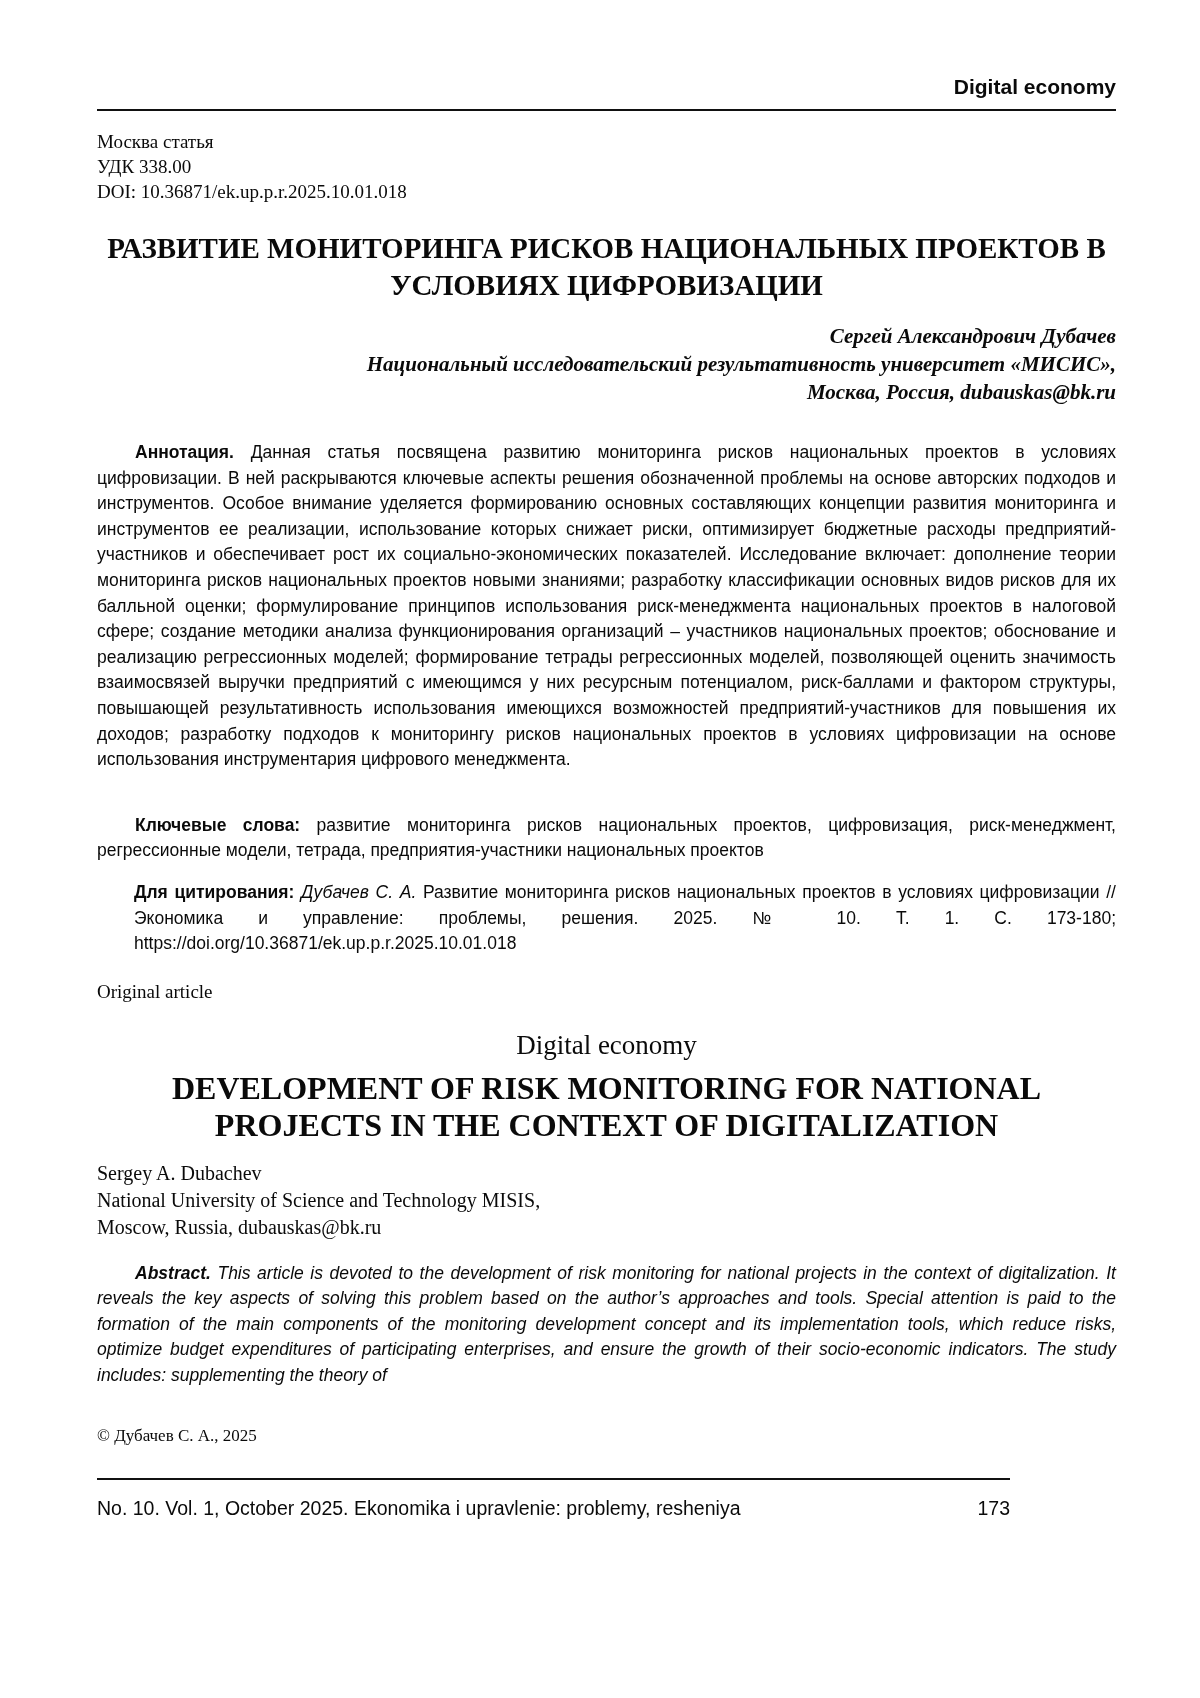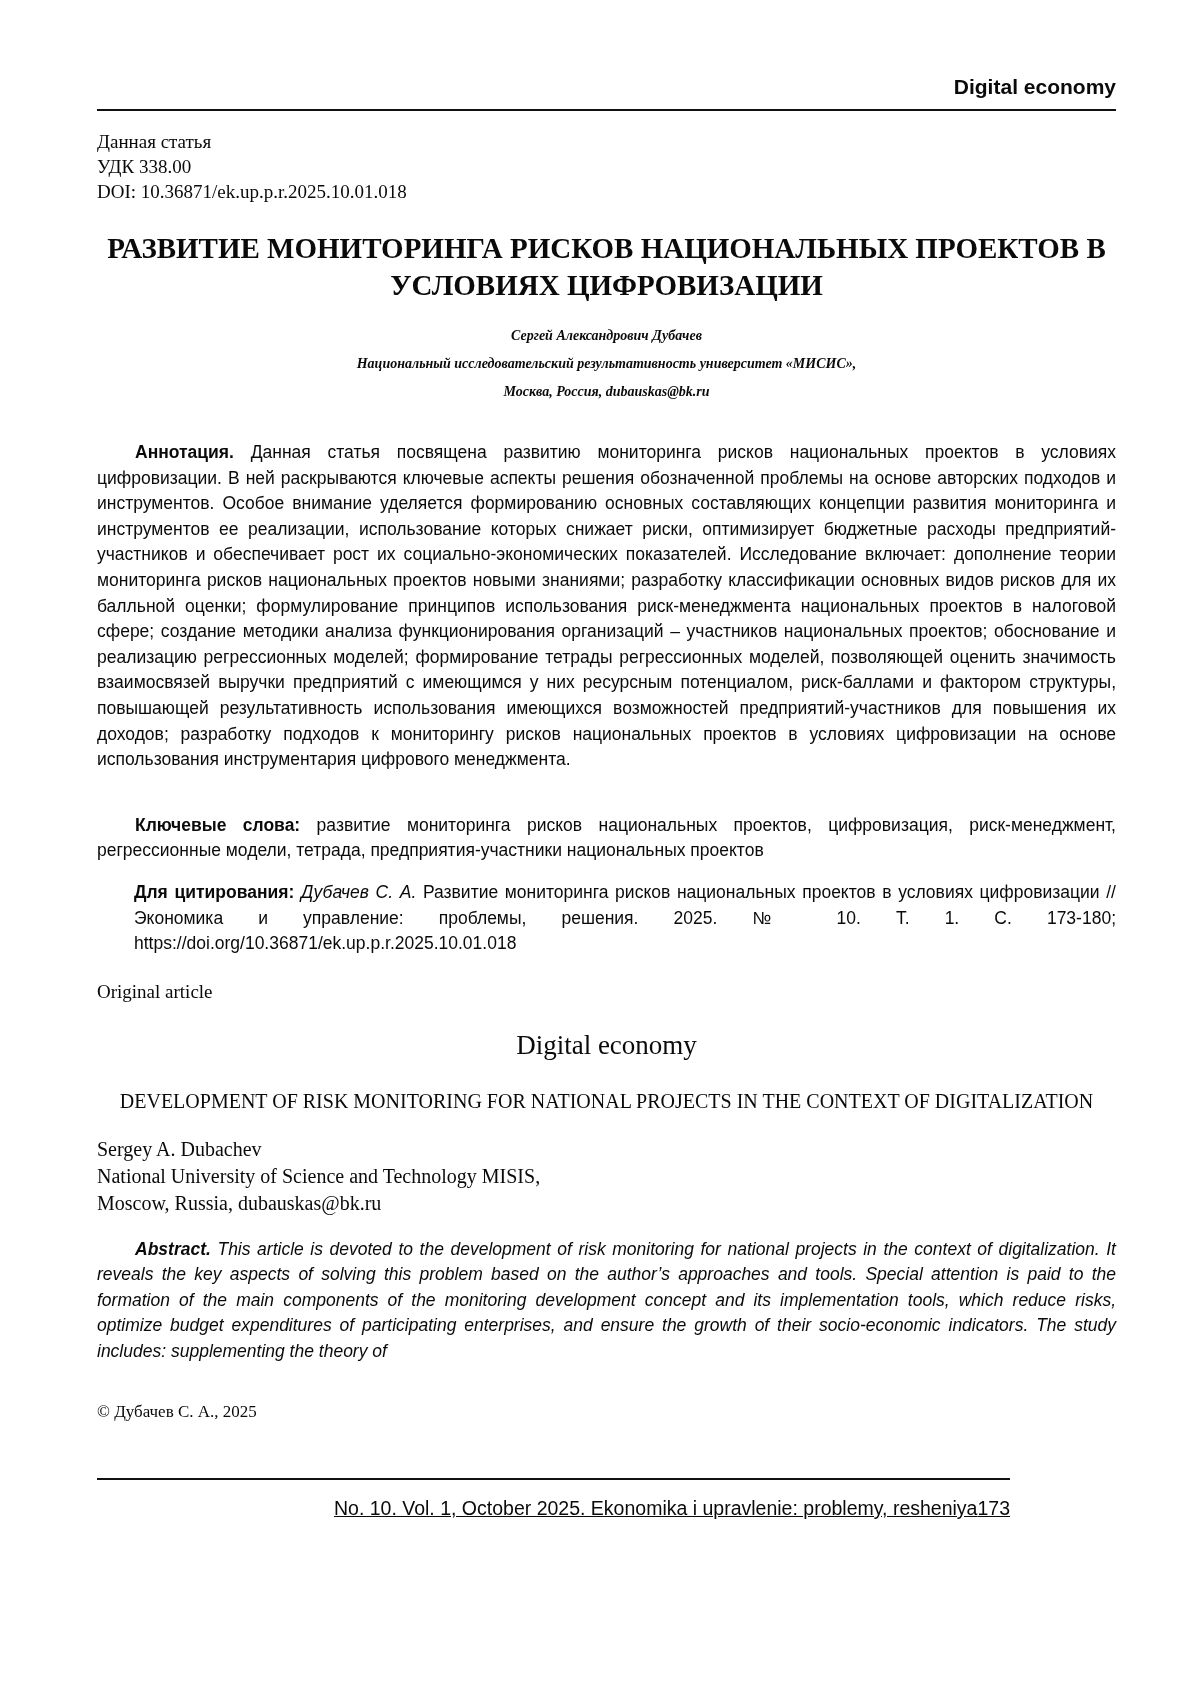--- a/index.html
+++ b/index.html
@@ -28,77 +28,77 @@
   .ru-title {
     margin-top:26px;
     text-align:center;
     font-weight:bold;
     font-size:29px;
     line-height:37px;
   }
 
   .ru-authors {
     margin-top:18px;
-    text-align:center;
+    text-align:right;
     font-weight:bold;
     font-style:italic;
-    font-size:14px;
+    font-size:21px;
     line-height:28px;
   }
 
   .sans { font-family:"Liberation Sans", sans-serif; }
   .body-p {
     font-size:17.5px;
     line-height:25.6px;
     text-align:justify;
     margin-top:40px;
   }
   .indent { text-indent:38px; }
   .ru-abstract { margin-top:34px; }
   .citation { margin-top:16px; margin-left:37px; }
 
   .orig-article { margin-top:22px; font-size:19px; line-height:25px; }
 
   .en-section { margin-top:26px; text-align:center; font-size:27px; line-height:31px; }
 
   .en-title {
-    margin-top:22px;
+    margin-top:9px;
     text-align:center;
-    font-weight:normal;
-    font-size:20px;
+    font-weight:bold;
+    font-size:32px;
     line-height:37px;
   }
 
   .en-authors { margin-top:16px; font-size:20px; line-height:27px; }
 
   .en-abstract { margin-top:20px; font-style:italic; }
   .en-abstract b { font-style:italic; }
 
   .copyright { margin-top:36px; font-size:17px; line-height:22px; }
 
   .footer {
     position:absolute;
     left:97px; right:190px; top:1478px;
     font-family:"Liberation Sans", sans-serif;
     font-size:19.5px;
     line-height:24px;
   }
   .footer-rule { border-top:2.5px solid #111; margin-bottom:16px; }
-  .footer-row { display:flex; justify-content:flex-end; align-items:baseline;text-decoration:underline; }
+  .footer-row { display:flex; justify-content:space-between; align-items:baseline; }
 </style>
 </head>
 <body>
 
 <div class="page">
 
   <div class="running-head">Digital economy</div>
   <div class="head-rule"></div>
 
   <div class="meta">
-    <div>Данная статья</div>
+    <div>Москва статья</div>
     <div>УДК 338.00</div>
     <div>DOI: 10.36871/ek.up.p.r.2025.10.01.018</div>
   </div>
 
   <h1 class="ru-title">РАЗВИТИЕ МОНИТОРИНГА РИСКОВ НАЦИОНАЛЬНЫХ ПРОЕКТОВ В УСЛОВИЯХ ЦИФРОВИЗАЦИИ</h1>
 
   <div class="ru-authors">
     <div>Сергей Александрович Дубачев</div>
     <div>Национальный исследовательский результативность университет «МИСИС»,</div>
     <div>Москва, Россия, dubauskas@bk.ru</div>

